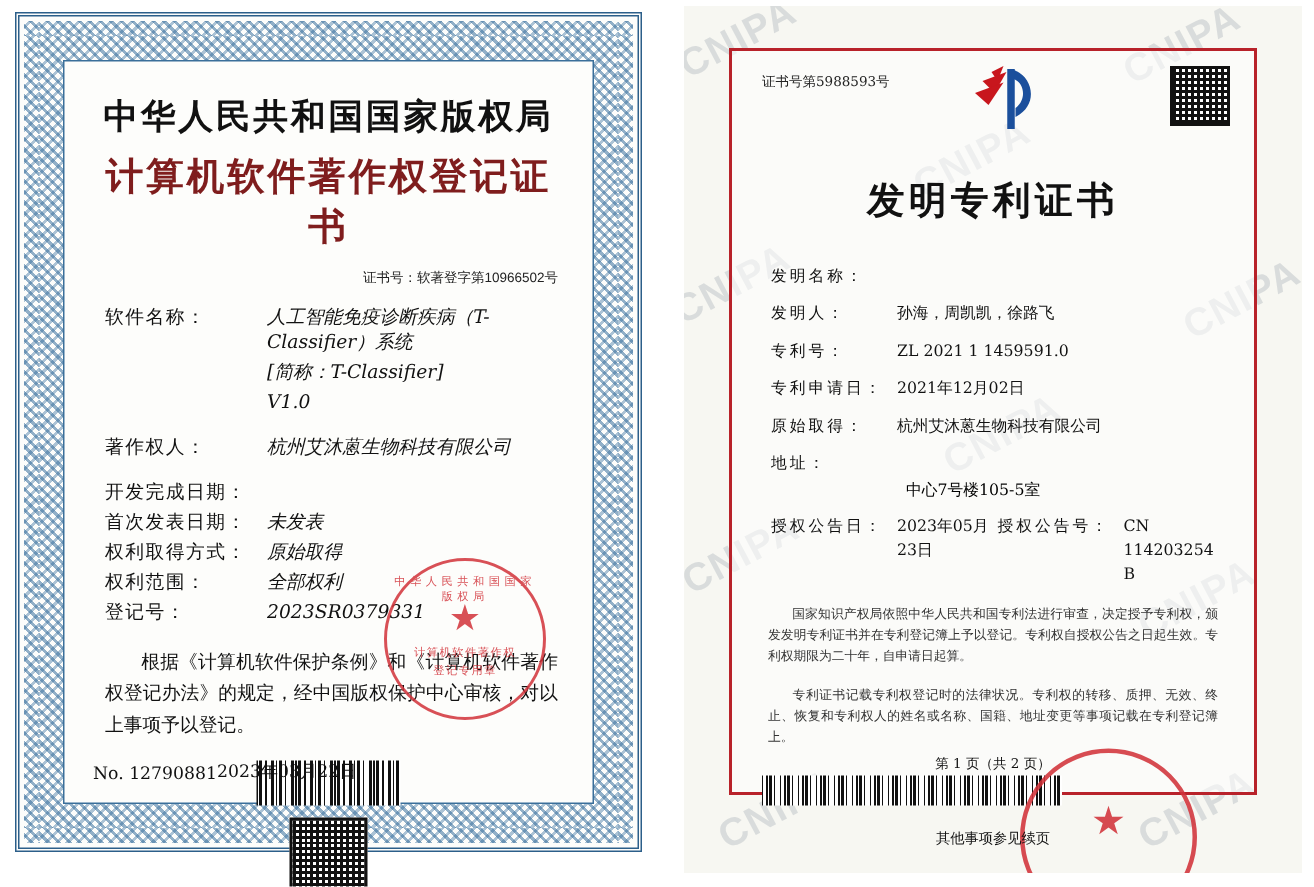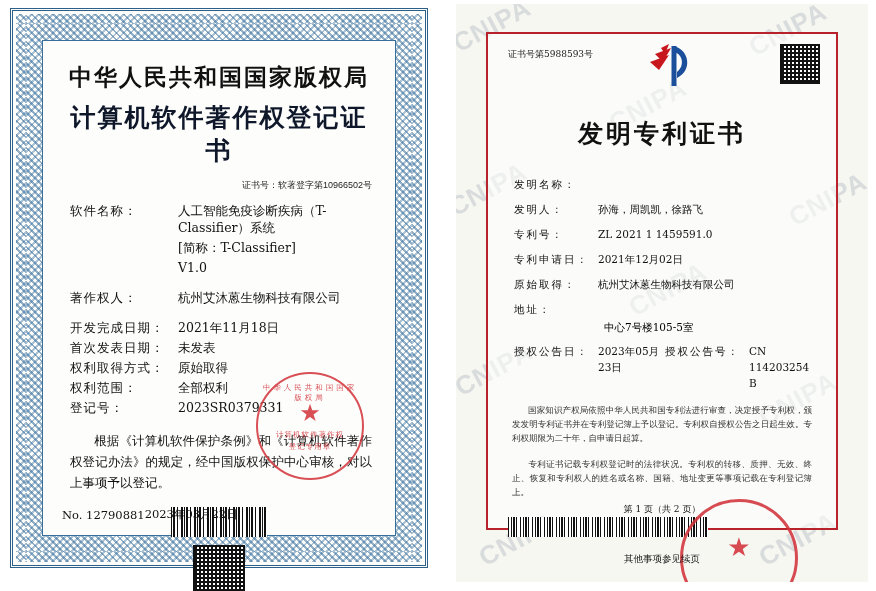--- a/index.html
+++ b/index.html
@@ -75,21 +75,21 @@
     letter-spacing: 2px;
     color: #111;
     font-weight: 600;
     margin-top: 12px;
   }
   .cl-title2 {
     text-align: center;
     font-family: "DejaVu Serif", serif;
     font-size: 25px;
     letter-spacing: 2px;
-    color: #0f172a;
+    color: #7f1d1d;
     font-weight: 700;
     margin-top: 8px;
   }
   .cl-certno {
     text-align: right;
     font-size: 9px;
     color: #222;
     margin-top: 12px;
     padding-right: 8px;
   }
@@ -110,20 +110,21 @@
     width: 108px;
     flex: 0 0 108px;
     font-family: "DejaVu Serif", serif;
     letter-spacing: 1px;
     font-size: 12.5px;
   }
   .cl-value {
     flex: 1;
     font-family: "DejaVu Serif", serif;
     font-size: 12.5px;
+    font-style: italic;
   }
   .cl-gap { height: 10px; }
   .cl-para {
     margin-top: 14px;
     font-family: "DejaVu Serif", serif;
     font-size: 12.5px;
     line-height: 21px;
     color: #111;
     padding-left: 12px;
     padding-right: 8px;
@@ -400,21 +401,20 @@
           <div class="cl-value mono">V1.0</div>
         </div>
         <div class="cl-gap"></div>
         <div class="cl-row">
           <div class="cl-label">著作权人：</div>
           <div class="cl-value">杭州艾沐蒽生物科技有限公司</div>
         </div>
         <div class="cl-gap"></div>
         <div class="cl-row">
           <div class="cl-label">开发完成日期：</div>
-          <div class="cl-value">2021年11月18日</div>
         </div>
         <div class="cl-row">
           <div class="cl-label">首次发表日期：</div>
           <div class="cl-value">未发表</div>
         </div>
         <div class="cl-row">
           <div class="cl-label">权利取得方式：</div>
           <div class="cl-value">原始取得</div>
         </div>
         <div class="cl-row">

